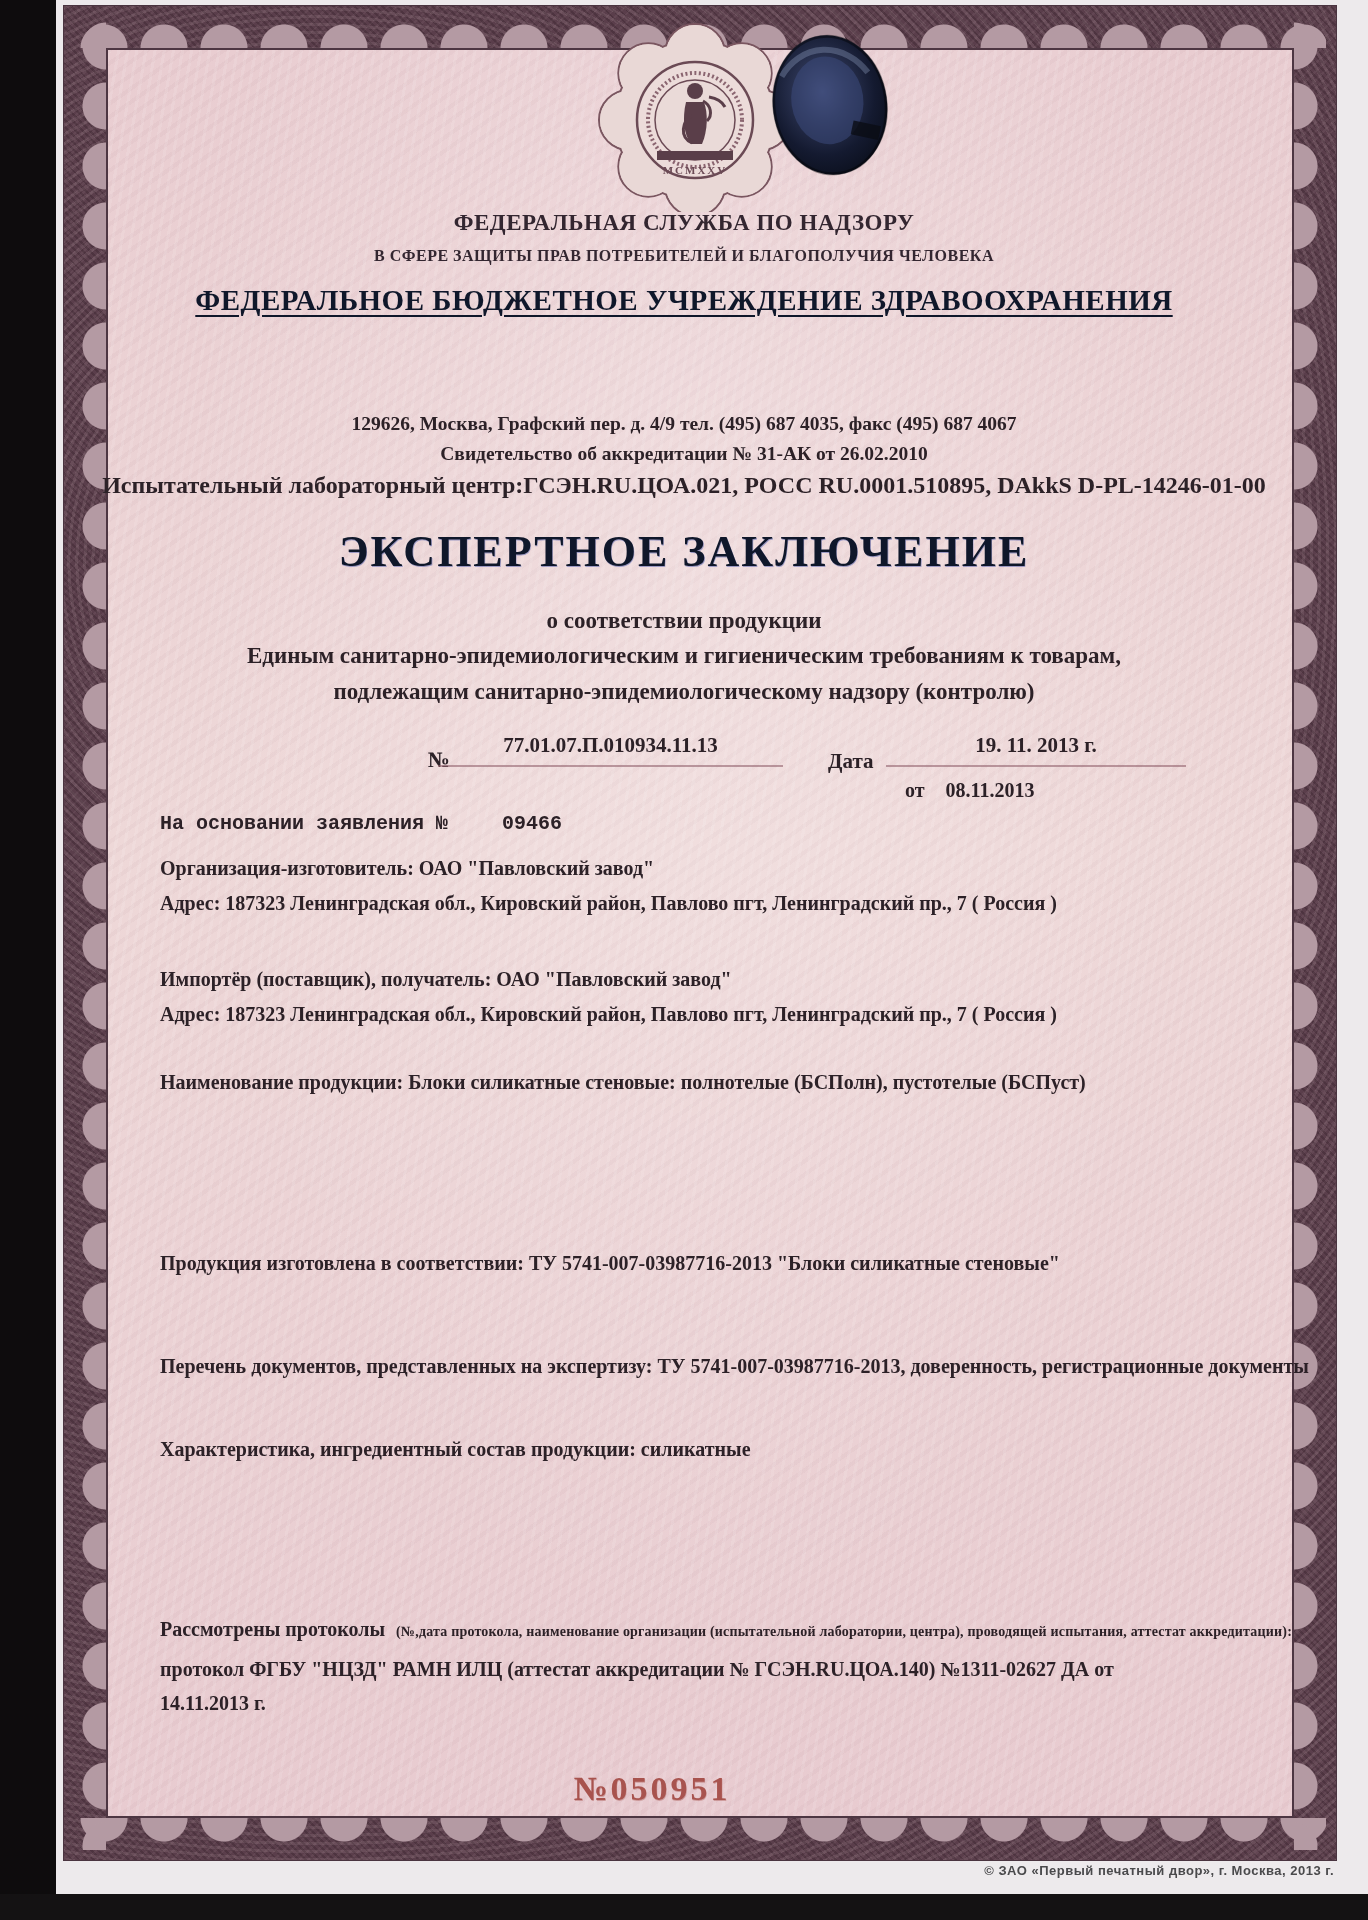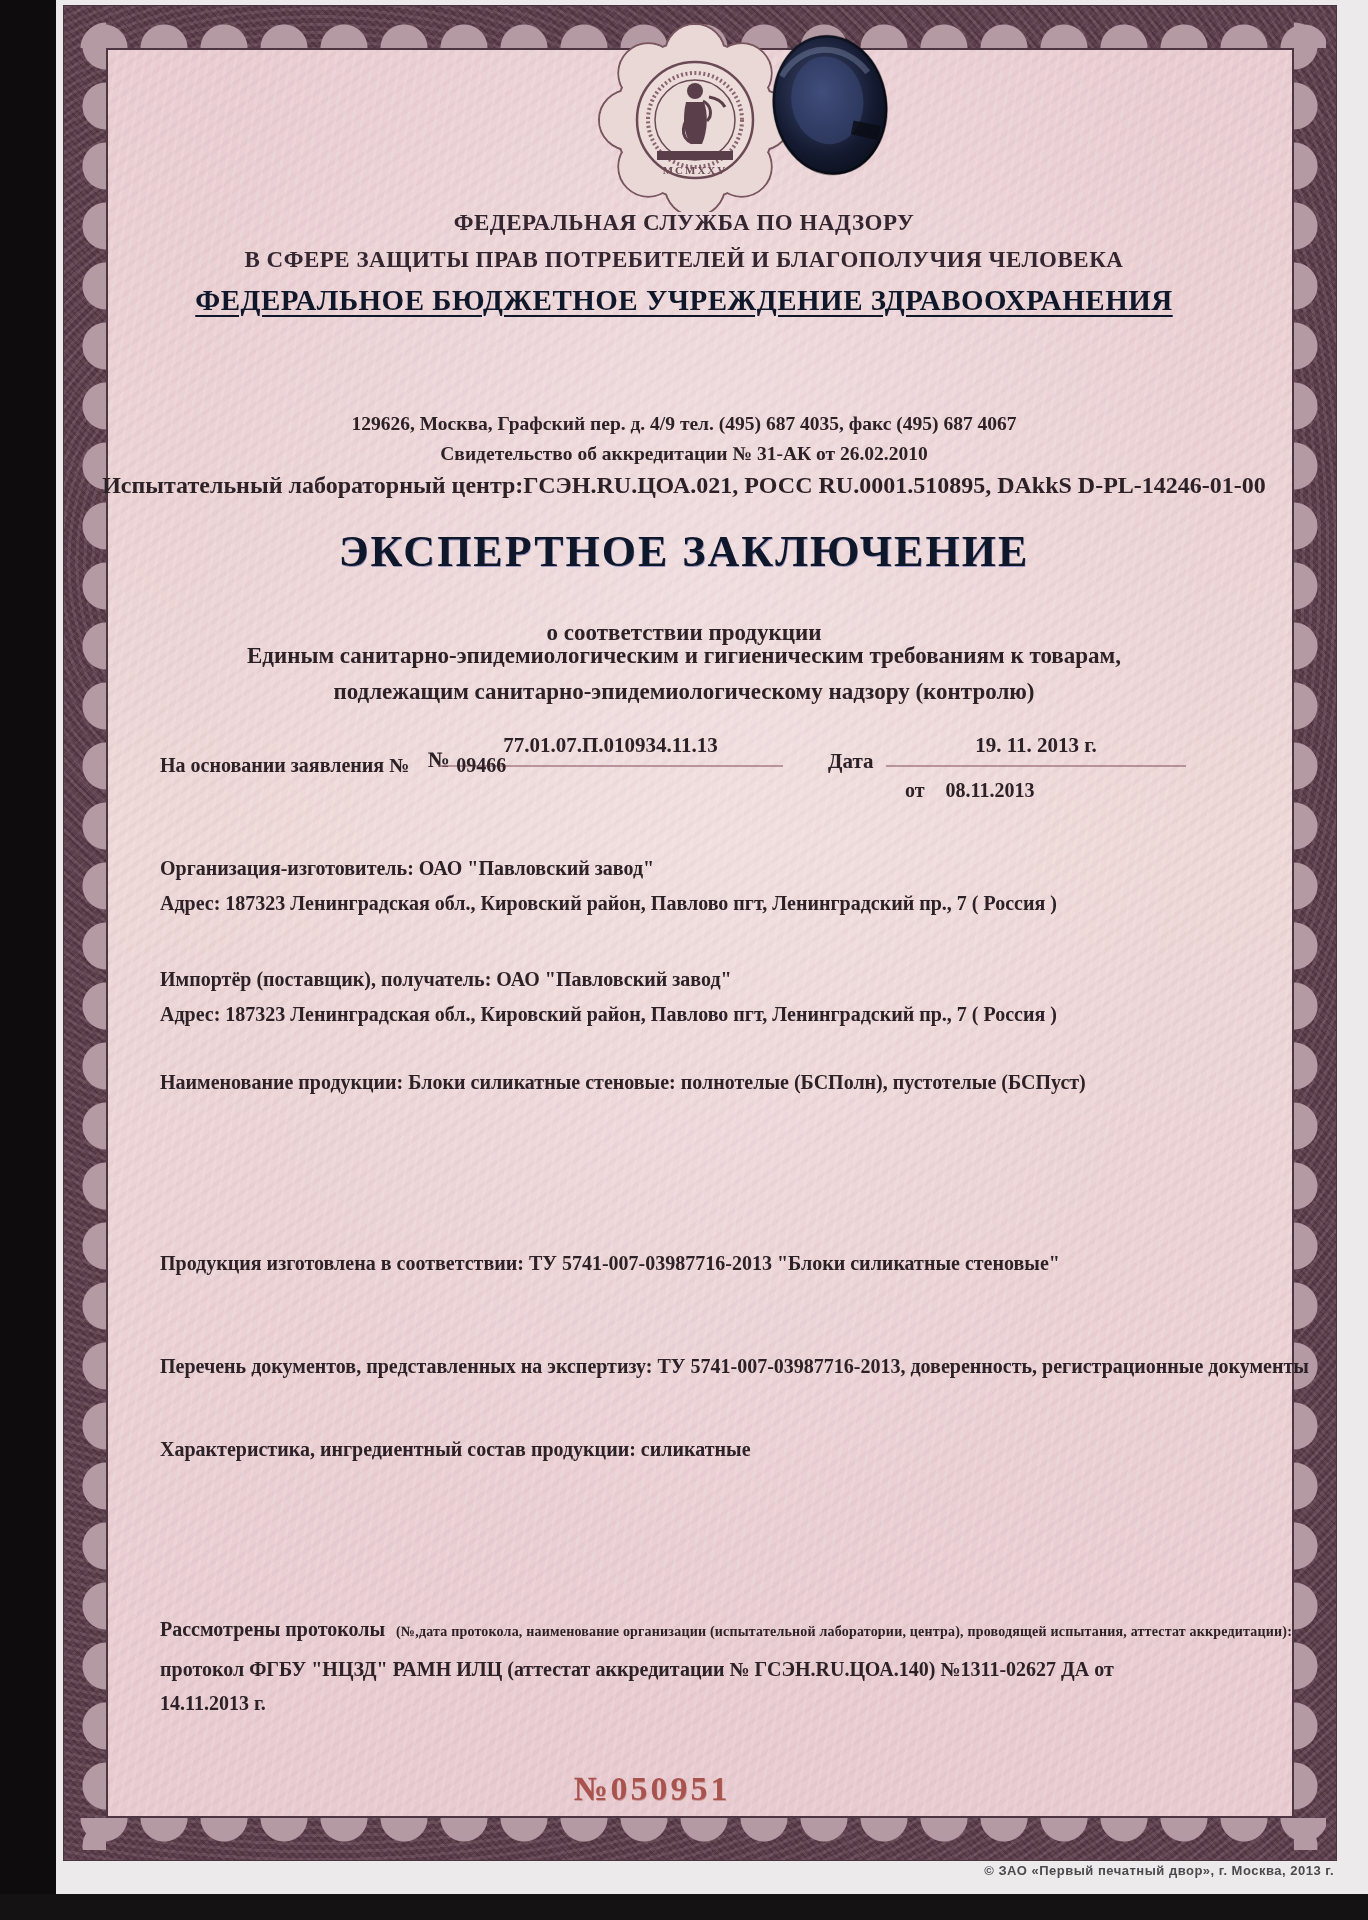--- a/index.html
+++ b/index.html
@@ -45,37 +45,37 @@
   }
 
   
   .abs{position:absolute;}
   .ctr{left:100px;right:100px;text-align:center;}
   .b{font-weight:bold;}
   .ink{color:#2c2127;}
   .blue{color:#0f172a;}
 
   .h-agency1{top:210px;font-size:23px;letter-spacing:0.5px;color:#332630;}
-  .h-agency2{top:247px;font-size:23px;letter-spacing:0.5px;color:#332630;}
+  .h-agency2{top:247px;font-size:16px;letter-spacing:0.5px;color:#332630;}
   .h-org1{top:284px;font-size:29px;letter-spacing:0.5px;text-decoration:underline;text-decoration-thickness:2px;text-underline-offset:5px;}
   .h-org2{top:327px;font-size:29px;letter-spacing:0.5px;}
   .addr1{top:413px;font-size:19.5px;}
   .addr2{top:443px;font-size:19.5px;}
   .addr3{top:472px;font-size:24px;}
 
   .doc-title{top:526px;font-size:44px;letter-spacing:2px;text-shadow:0.6px 0.6px 0 rgba(59,78,168,0.45);}
-  .sub1{top:608px;font-size:23px;margin-top:12px;}
+  .sub1{top:608px;font-size:23px;}
   .sub2{top:643px;font-size:23px;}
   .sub3{top:679px;font-size:23px;}
 
   .no-label{left:428px;top:747px;font-size:22px;}
   .no-value{left:438px;top:733px;width:345px;text-align:center;font-size:21px;padding-bottom:7px;border-bottom:2px solid rgba(146,99,110,0.6);}
   .date-label{left:828px;top:749px;font-size:21px;}
   .date-value{left:886px;top:733px;width:300px;text-align:center;font-size:21px;padding-bottom:7px;border-bottom:2px solid rgba(146,99,110,0.6);}
-  .application{left:160px;top:754px;font-size:20px;}
+  .application{left:160px;top:812px;font-size:20px;font-family:Liberation Mono, monospace;}
   .application .val{margin-left:42px;}
   .from{left:905px;top:779px;font-size:20px;}
   .from .val{margin-left:16px;}
 
   .bodyline{left:160px;font-size:20px;line-height:34px;}
   .l-manu{top:851px;}
   .l-manu-addr{top:886px;}
   .l-imp{top:962px;}
   .l-imp-addr{top:997px;}
   .l-prod{top:1065px;}

